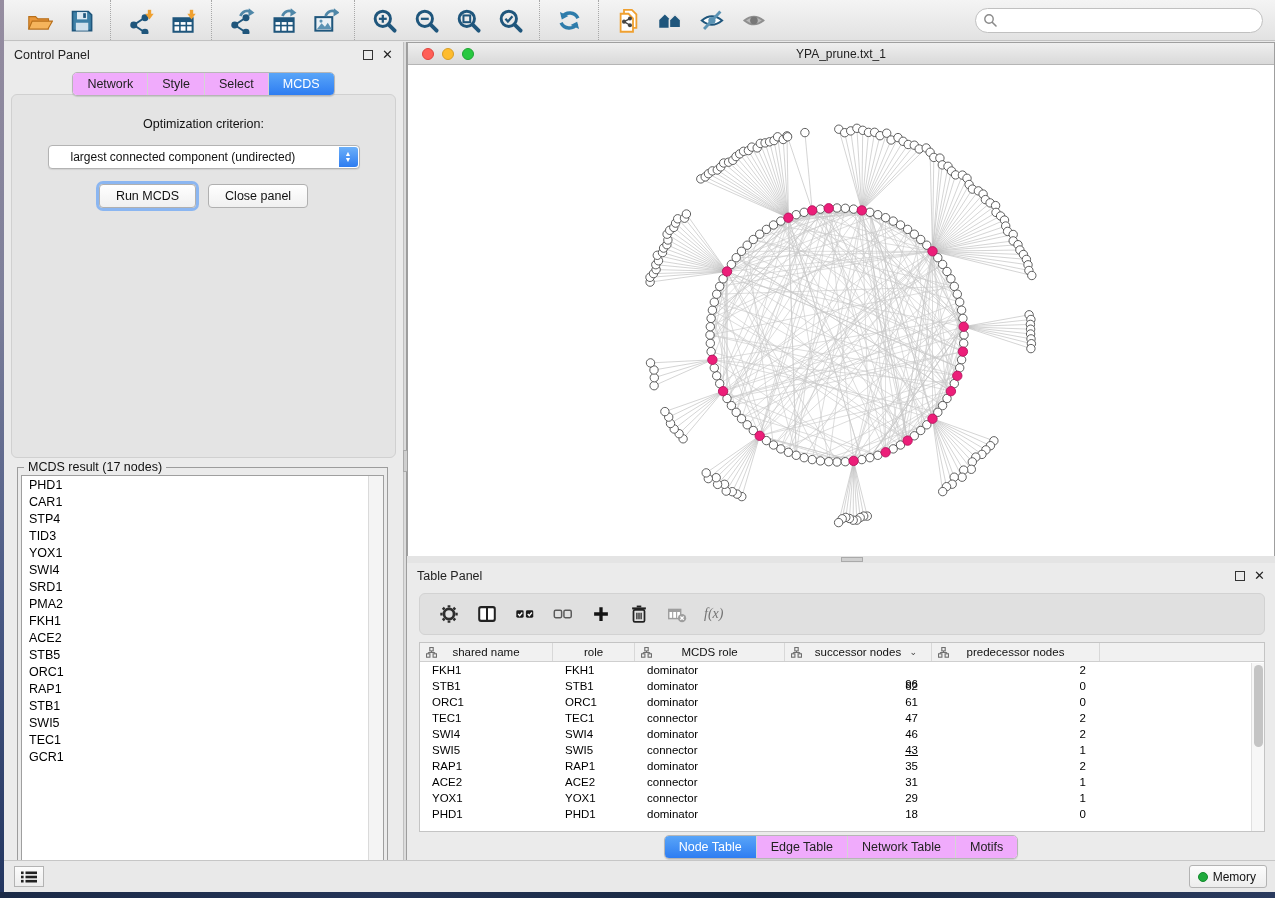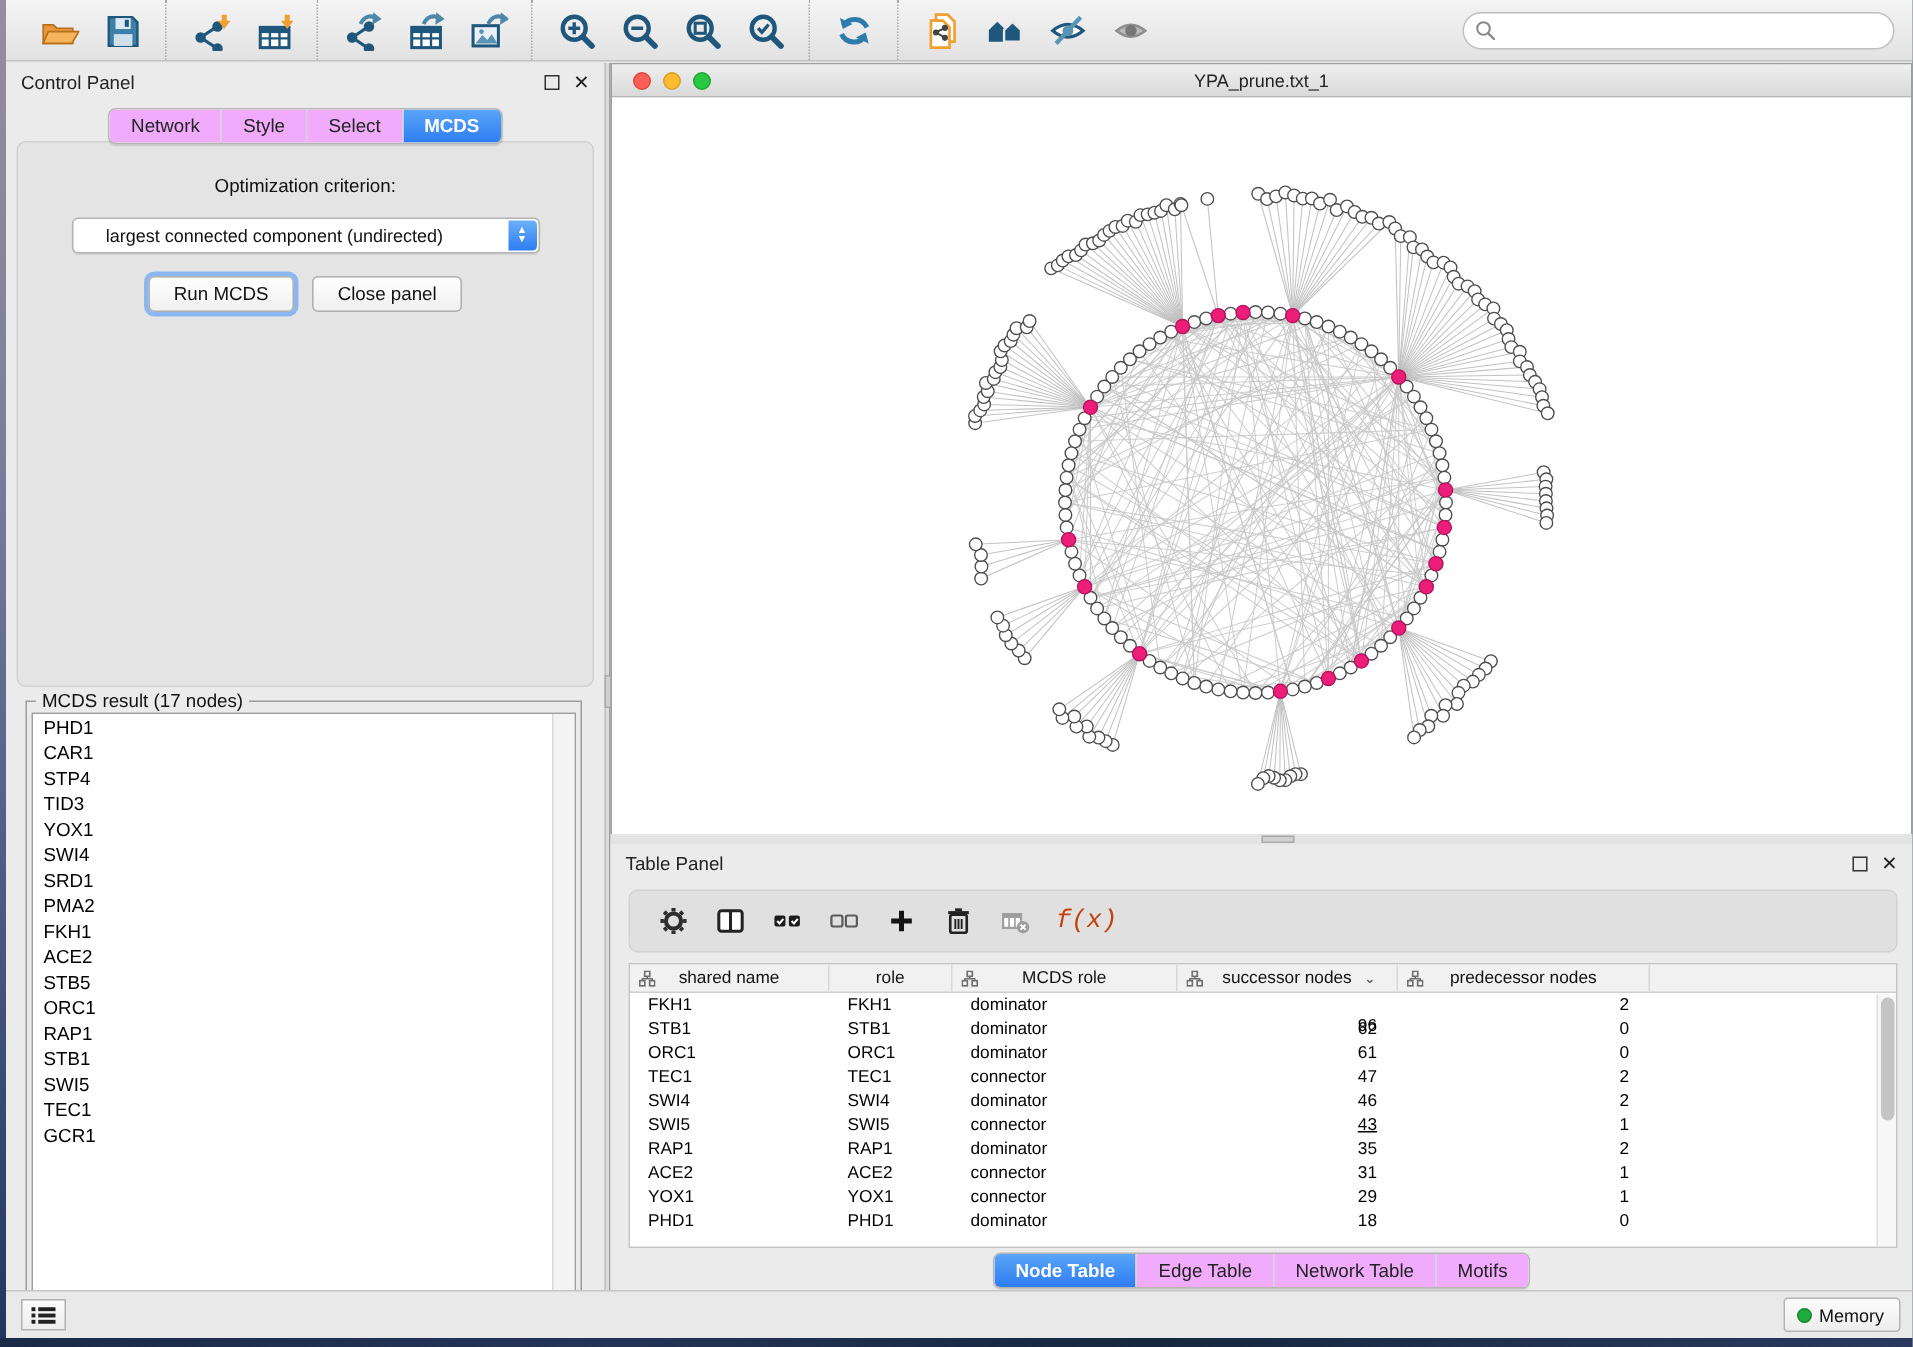--- a/index.html
+++ b/index.html
@@ -35,21 +35,21 @@
   .panel-head-btns { margin-left:auto; display:flex; align-items:center; gap:9px; }
   .float-ic { width:10px; height:10px; border:1.6px solid #333; }
   .close-ic { font-size:13px; font-weight:bold; color:#222; line-height:10px; }
 
   .cp-tabs { position:absolute; left:0; top:30px; width:100%; display:flex; justify-content:center; z-index:3; }
   .seg { display:flex; border:1px solid #b6b6b6; border-radius:5px; overflow:hidden; background:#fff;
     box-shadow:0 1px 1px rgba(0,0,0,.12); }
   .seg-tab { padding:4px 14px; font-size:12.5px; color:#222; background:#f0abfc; border:none;
     border-left:1px solid #d4d4d4; cursor:default; }
   .seg-tab:first-child { border-left:none; }
-  .seg-tab.active { background:linear-gradient(#59a5f8,#2e7df2); color:#fff;font-weight:bold; }
+  .seg-tab.active { background:linear-gradient(#59a5f8,#2e7df2); color:#fff; }
 
   .cp-inner { position:absolute; left:7px; top:52px; width:385px; height:364px;
     background:#e4e4e4; border:1px solid #d0d0d0; border-radius:6px; }
   .opt-label { text-align:center; margin-top:22px; font-size:12.5px; color:#111; }
   .combo { position:relative; margin:14px auto 0; width:312px; height:24px; background:#fff;
     border:1px solid #b3b3b3; border-radius:4px; display:flex; align-items:center;
     font-size:12px; color:#111; padding-left:22px; box-shadow:0 1px 1px rgba(0,0,0,.08); }
   .combo-arrows { position:absolute; right:1px; top:1px; bottom:1px; width:19px; border-radius:0 3px 3px 0;
     background:linear-gradient(#6cb0f9,#2d7cf1); display:flex; flex-direction:column;
     align-items:center; justify-content:center; color:#fff; font-size:7px; line-height:6px; }
@@ -83,22 +83,22 @@
   .net-canvas { position:relative; width:100%; height:491px; background:#fff; }
 
   .h-splitter { position:absolute; left:403px; top:556px; width:868px; height:7px; background:#e4e4e4; }
   .h-handle { position:absolute; left:50%; top:1px; width:22px; height:5px; background:#cfcfcf; border:1px solid #aaa; }
 
   .table-panel { position:absolute; left:403px; top:563px; width:868px; height:297px; background:#ebebeb; }
   .tp-toolbar { position:absolute; left:12px; top:30px; right:10px; height:42px; background:#e0e0e0;
     border:1px solid #d2d2d2; border-radius:6px; display:flex; align-items:center; gap:16px; padding-left:18px; }
   .tp-btn { background:none; border:none; display:flex; align-items:center; cursor:default; }
   .tp-btn svg { width:22px; height:22px; }
-  .fx-label { font-family:Liberation Mono, monospace; font-style:italic;
-    font-size:17px; color:#c2410c; }
+  .fx-label { font-family:Liberation Serif, serif; font-style:italic;
+    font-size:14px; color:#737373; }
 
   .data-table { position:absolute; left:12px; top:79px; right:10px; height:190px; background:#fff;
     border:1px solid #c4c4c4; overflow:hidden; }
   .dt-header { display:flex; height:19px; background:#f1f1f1; border-bottom:1px solid #cfcfcf; }
   .dt-hcell { position:relative; display:flex; align-items:center; justify-content:center;
     font-size:11.5px; color:#111; border-right:1px solid #d8d8d8; cursor:default; }
   .dt-hcell .colicon { position:absolute; left:6px; top:4px; }
   .dt-hcell .sortchev { position:absolute; right:14px; top:4px; font-size:9px; color:#444; }
   .dt-row { display:flex; height:16px; }
   .dt-cell { font-size:11.5px; color:#000; line-height:16px; white-space:nowrap; }

